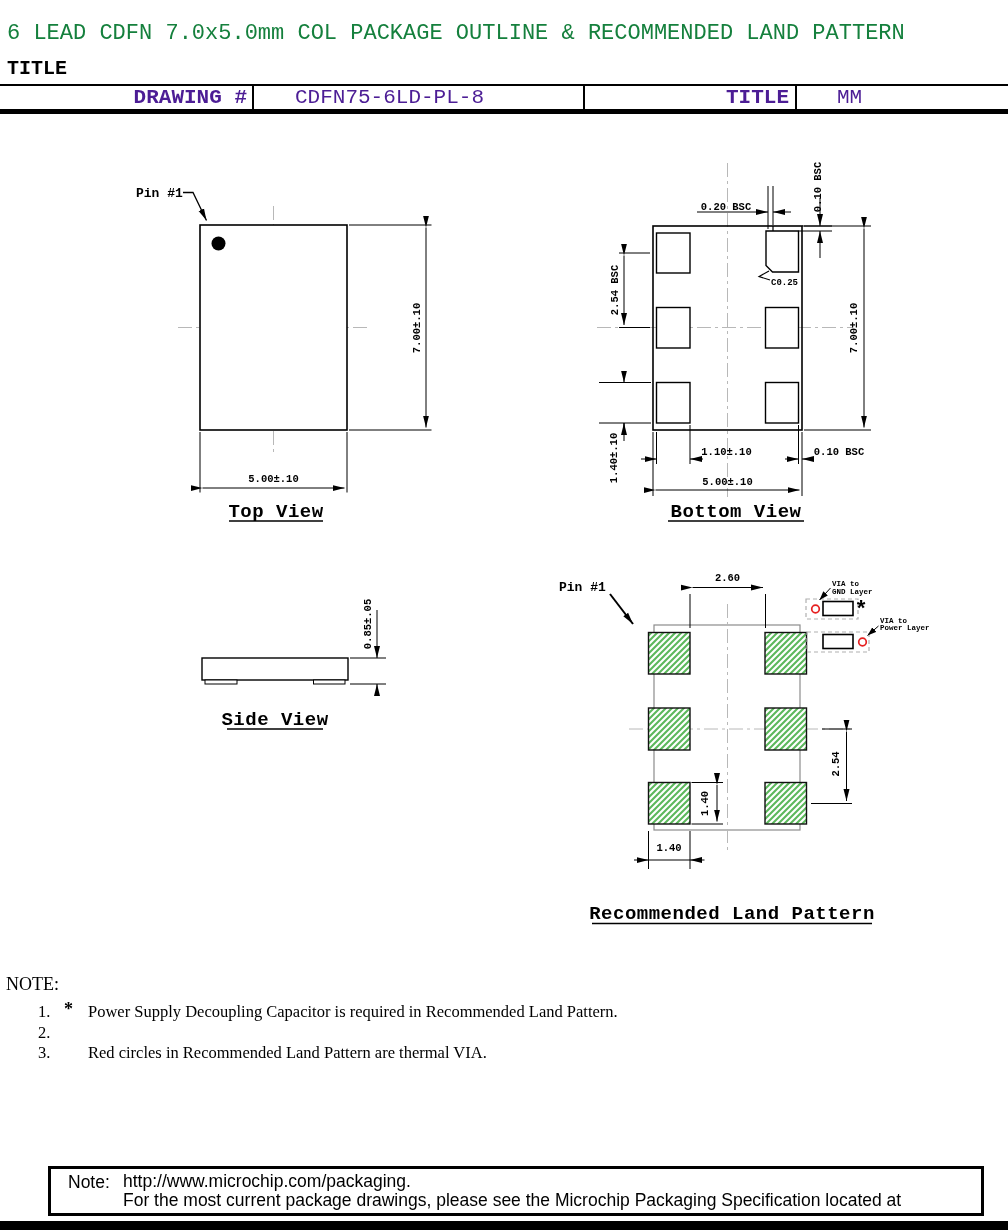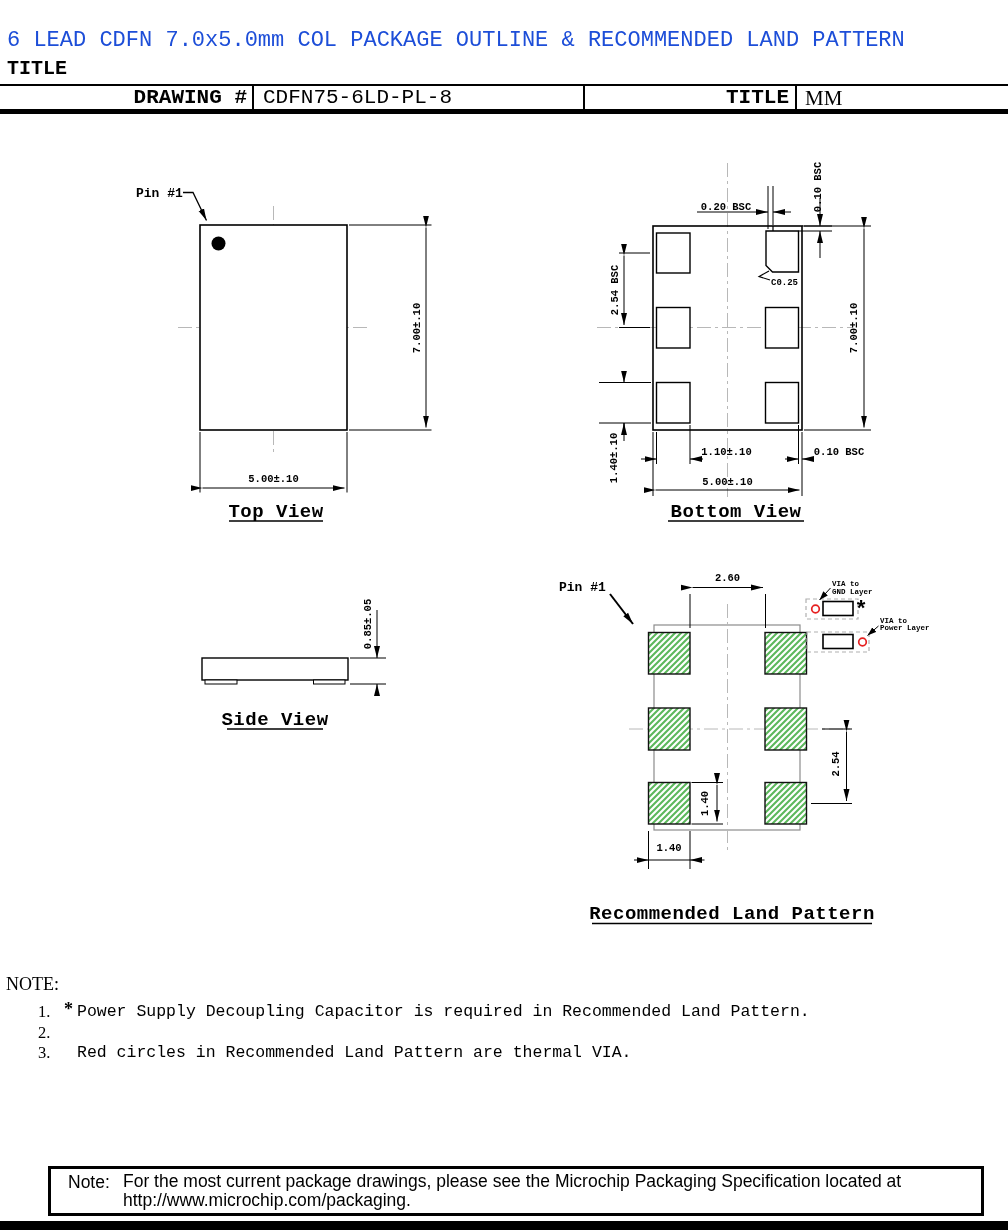--- a/index.html
+++ b/index.html
@@ -1,31 +1,31 @@
 <!DOCTYPE html>
 <html><head>
 <meta charset="utf-8">
 <style>
   html,body{margin:0;padding:0;background:#fff;}
   #page{position:relative;width:1008px;height:1230px;background:#fff;overflow:hidden;
         font-family:"Liberation Mono", monospace;}
   .abs{position:absolute;}
   #title-label{left:7px;top:9px;font:bold 20px "Liberation Mono", monospace;color:#000;margin-top:48px;}
-  #doc-title{left:7px;top:28px;font:22px "Liberation Mono", monospace;color:#1d4ed8;white-space:nowrap;}
+  #doc-title{left:7px;top:21px;font:22px "Liberation Mono", monospace;color:#15803d;white-space:nowrap;}
   
   #dwg-table{left:0;top:84px;width:1008px;height:23px;border-top:2px solid #000;border-bottom:5px solid #000;}
-  .tcell{position:absolute;top:0;height:20px;line-height:23px;font:21px "Liberation Mono", monospace;color:#000000;white-space:nowrap;}
+  .tcell{position:absolute;top:0;height:20px;line-height:23px;font:21px "Liberation Mono", monospace;color:#4c1d95;white-space:nowrap;margin-left:32px;}
   .tbold{font-weight:bold;}
   .vline{position:absolute;top:0;width:2px;height:23px;background:#000;}
   
   .serif{font-family:"Liberation Serif", serif;color:#000;}
   #note-heading{left:6px;top:974px;font-size:18px;}
   .note-row{position:absolute;left:0;width:1000px;height:20px;font-size:16.5px;}
   .note-num{position:absolute;left:38px;}
-  .note-text{position:absolute;left:77px;white-space:nowrap;font-family:Liberation Mono, monospace;}
+  .note-text{position:absolute;left:88px;white-space:nowrap;}
   .note-star{position:absolute;left:64px;top:-3px;font-weight:bold;font-size:18px;}
   
   #footer-box{left:48px;top:1166px;width:930px;height:44px;border:3px solid #000;
               font-family:"Liberation Sans", sans-serif;font-size:17.5px;color:#000;}
   #footer-note-label{position:absolute;left:17px;top:3px;}
   #footer-text{position:absolute;left:72px;top:3px;line-height:19px;white-space:nowrap;}
   #bottom-bar{left:0;top:1221px;width:1008px;height:9px;background:#000;}
   
   .dim{font:bold 10.5px "Liberation Mono", monospace;fill:#000;}
   .dims{font:bold 9px "Liberation Mono", monospace;fill:#000;}
@@ -195,39 +195,39 @@
   <div class="abs" id="title-label">TITLE</div>
   <div class="abs" id="doc-title">6 LEAD CDFN 7.0x5.0mm COL PACKAGE OUTLINE &amp; RECOMMENDED LAND PATTERN</div>
 
   <div class="abs" id="dwg-table">
     <span class="tcell tbold" style="right:761px;">DRAWING #</span>
     <span class="vline" style="left:252px;"></span>
     <span class="tcell" style="left:263px;">CDFN75-6LD-PL-8</span>
     <span class="vline" style="left:583px;"></span>
     <span class="tcell tbold" style="right:219px;">TITLE</span>
     <span class="vline" style="left:795px;"></span>
-    <span class="tcell" style="left:805px;font-family:Liberation Serif, serif;">MM</span>
+    <span class="tcell" style="left:805px;">MM</span>
   </div>
 
   <div class="abs serif" id="note-heading">NOTE:</div>
   <div class="abs serif note-row" style="top:1002px;">
     <span class="note-num">1.</span>
     <span class="note-star">*</span>
     <span class="note-text">Power Supply Decoupling Capacitor is required in Recommended Land Pattern.</span>
   </div>
   <div class="abs serif note-row" style="top:1022.5px;">
     <span class="note-num">2.</span>
   </div>
   <div class="abs serif note-row" style="top:1043px;">
     <span class="note-num">3.</span>
     <span class="note-text">Red circles in Recommended Land Pattern are thermal VIA.</span>
   </div>
 
   <div class="abs" id="footer-box">
     <span id="footer-note-label">Note:</span>
     <div id="footer-text">
+      <div>http://www.microchip.com/packaging.</div>
       <div>For the most current package drawings, please see the Microchip Packaging Specification located at</div>
-      <div>http://www.microchip.com/packaging.</div>
     </div>
   </div>
   <div class="abs" id="bottom-bar"></div>
 
 </div>
 
 </body></html>

